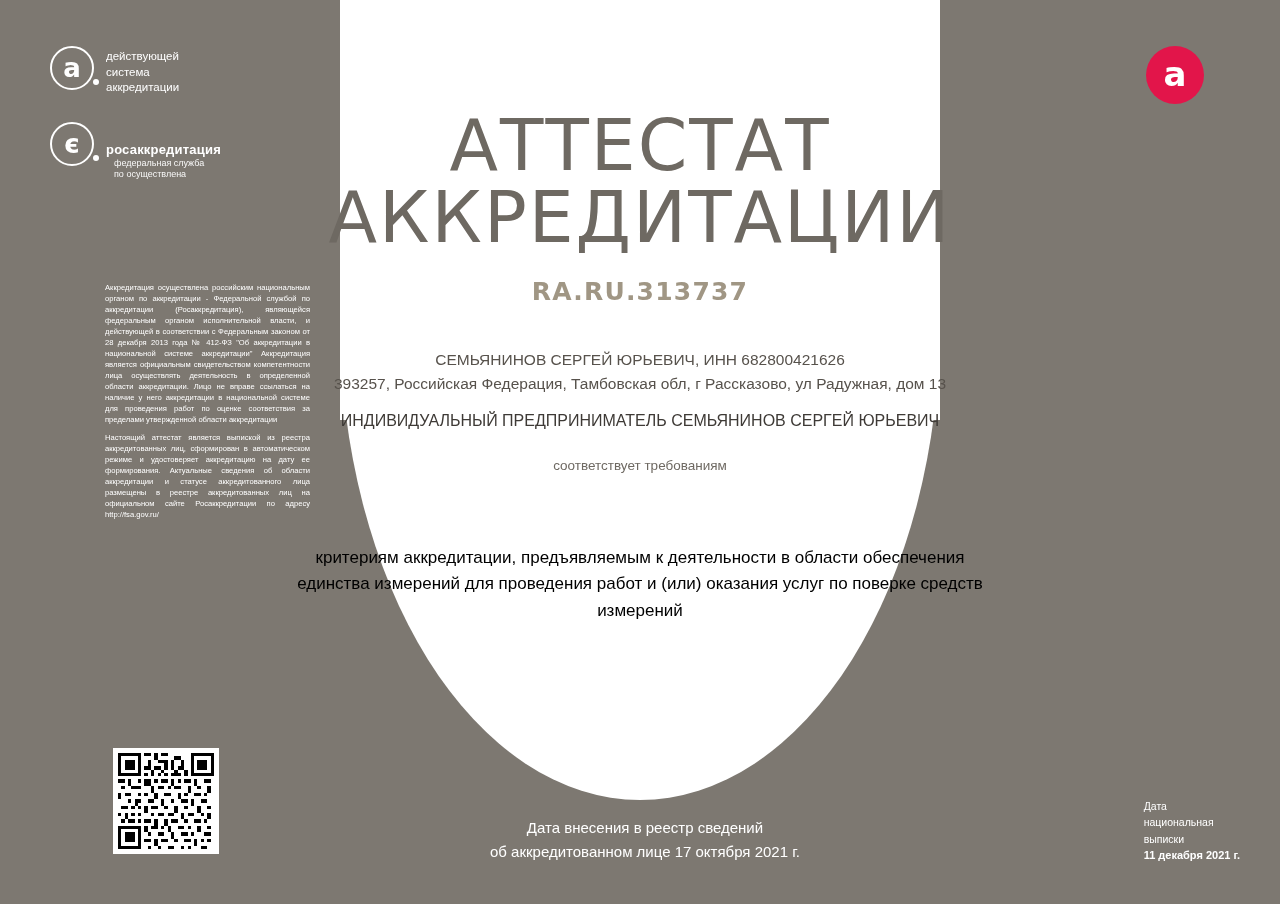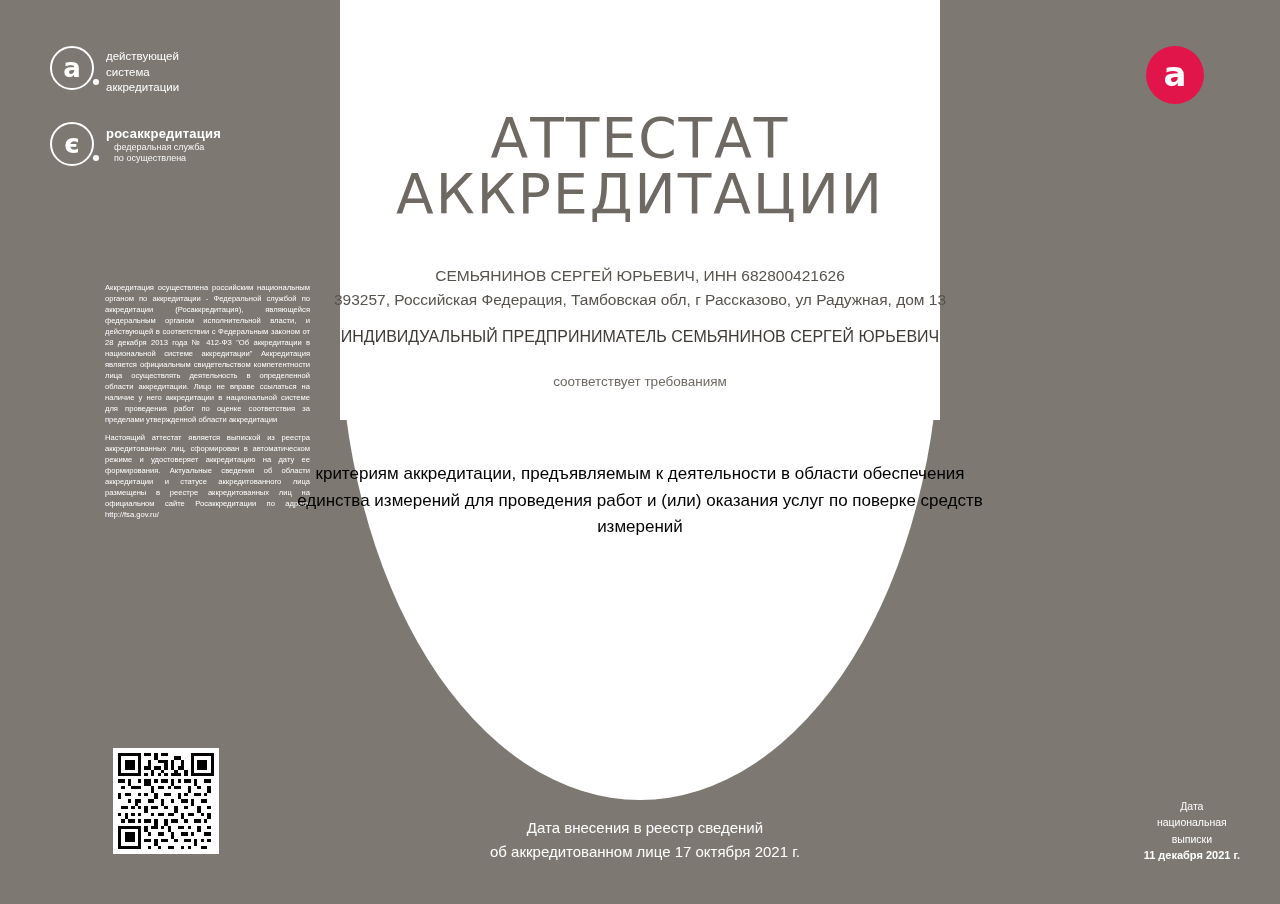--- a/index.html
+++ b/index.html
@@ -89,20 +89,21 @@
     color: #ffffff;
     font-size: 11.5px;
     line-height: 1.35;
     padding-top: 3px;
   }
   .logo-text .big {
     font-size: 13px;
     font-weight: bold;
     display: block;
     letter-spacing: .2px;
+    margin-top: 16px;
   }
   .logo-text .small {
     font-size: 9px;
     display: block;
     line-height: 1.25;
     opacity: .95;
     margin-left: 8px;
   }
   .logo-text .l {
     display: block;
@@ -161,21 +162,21 @@
   
   .cert {
     position: absolute;
     left: 0;
     right: 0;
     top: 110px;
     text-align: center;
   }
   .cert-title {
     color: #6e6962;
-    font-size: 55px;
+    font-size: 71px;
     line-height: 1.02;
     letter-spacing: 2px;
     font-weight: normal;
     font-family: "DejaVu Sans", sans-serif;
     margin: 0;
   }
   .cert-title .l2 { display: block; }
 
   .cert-number {
     margin-top: 22px;
@@ -235,21 +236,21 @@
     font-size: 15px;
     line-height: 1.6;
     padding-left: 10px;
   }
   .footer-center .l { display: block; }
 
   .footer-right {
     position: absolute;
     right: 40px;
     bottom: 40px;
-    text-align: center;
+    text-align: left;
     color: #ffffff;
     font-size: 10.5px;
     line-height: 1.55;
   }
   .footer-right .l { display: block; }
   .footer-right .bold { font-weight: bold; font-size: 11px; }
 </style>
 </head>
 <body>
 
@@ -444,20 +445,21 @@
   <div class="red-badge">
     <span class="g">a</span>
   </div>
 
   <div class="cert">
     <div class="cert-title">
       <span class="l1">АТТЕСТАТ</span>
       <span class="l2">АККРЕДИТАЦИИ</span>
     </div>
 
+    <div class="cert-number">RA.RU.313737</div>
 
     <div class="cert-owner">
       <span class="l">СЕМЬЯНИНОВ СЕРГЕЙ ЮРЬЕВИЧ, ИНН 682800421626</span>
       <span class="addr">393257, Российская Федерация, Тамбовская обл, г Рассказово, ул Радужная, дом 13</span>
     </div>
 
     <div class="cert-entity">ИНДИВИДУАЛЬНЫЙ ПРЕДПРИНИМАТЕЛЬ СЕМЬЯНИНОВ СЕРГЕЙ ЮРЬЕВИЧ</div>
 
     <div class="cert-conform">соответствует требованиям</div>
 

